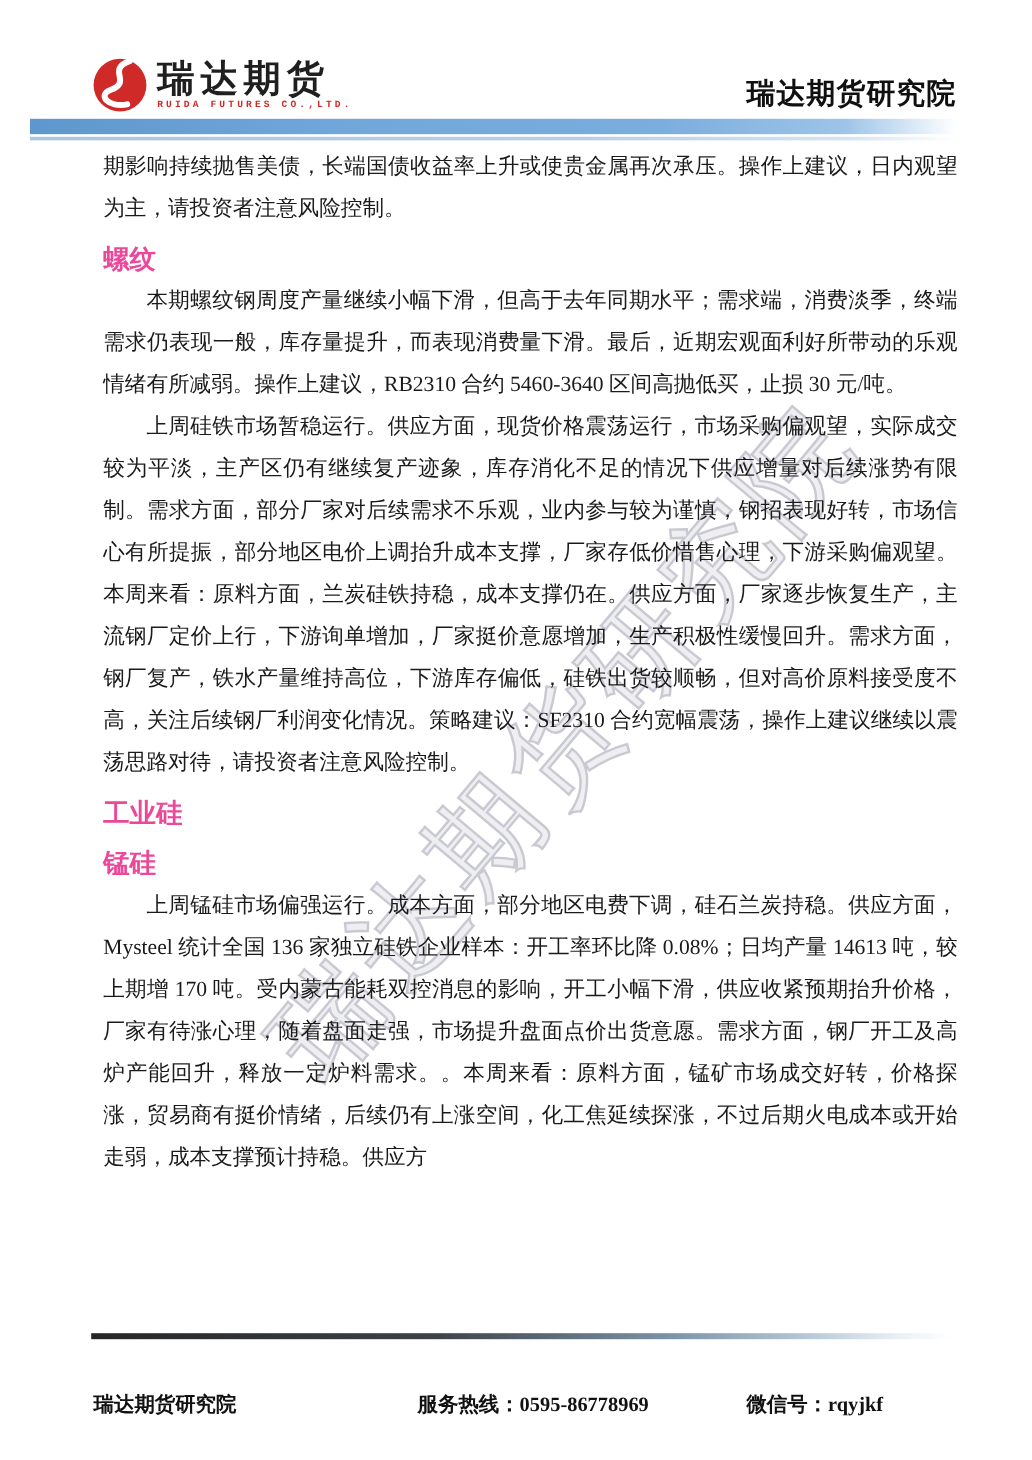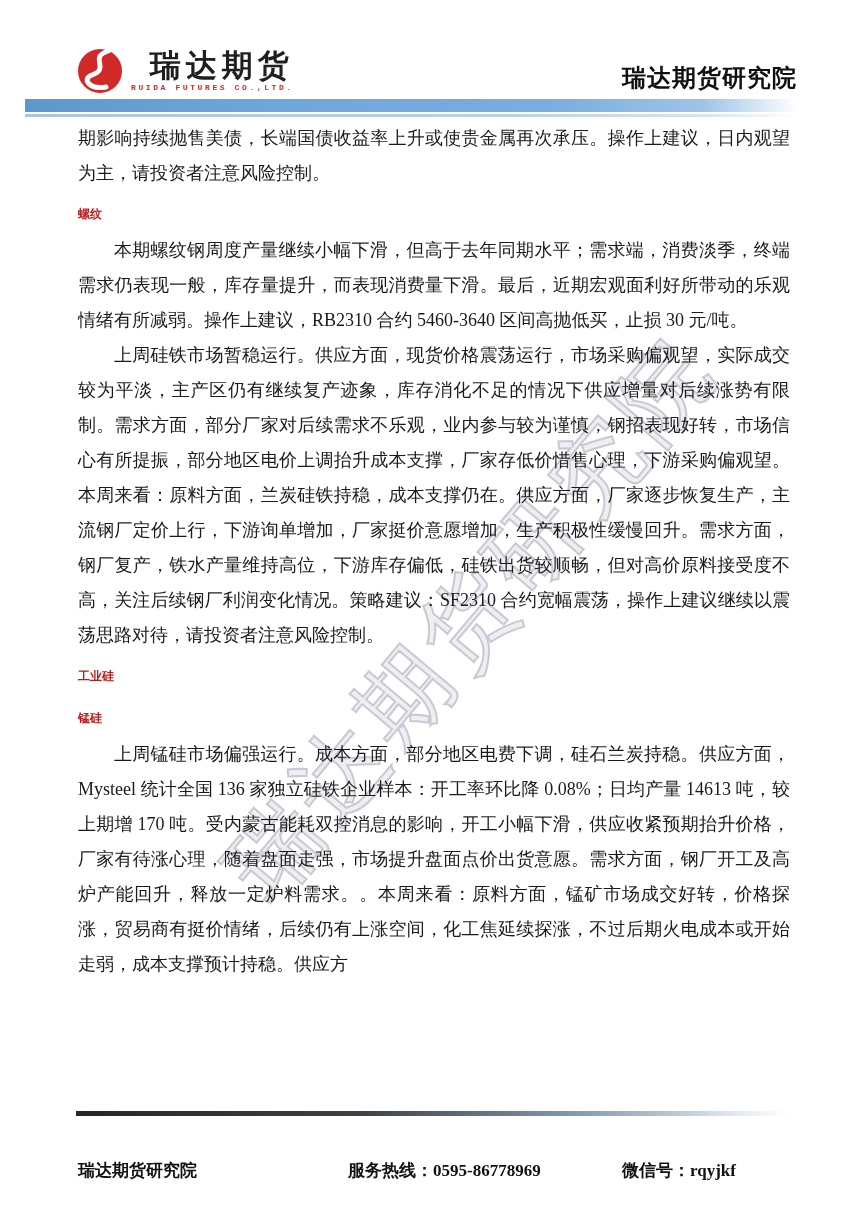--- a/index.html
+++ b/index.html
@@ -3,21 +3,21 @@
 <meta charset="utf-8">
 <style>
   html,body{margin:0;padding:0;background:#ffffff;}
   .page{
     position:relative;width:860px;height:1217px;background:#ffffff;
     overflow:hidden;font-family:"Liberation Serif", serif;color:#1a1a1a;
   }
   
   .header{
     position:absolute;top:42px;left:75px;right:63px;height:54px;
-    display:flex;justify-content:space-between;align-items:flex-end;z-index:2;text-align:right;
+    display:flex;justify-content:space-between;align-items:flex-end;z-index:2;
   }
   .logo{display:flex;align-items:center;}
   .logo-mark{width:50px;height:50px;flex:0 0 auto;margin-right:6px;}
   .logo-text{display:flex;flex-direction:column;line-height:1;}
   .brand-cn{
     font-family:"Liberation Sans", sans-serif;font-weight:700;
     font-size:31px;color:#1f1f1f;letter-spacing:5px;
   }
   .brand-en{
     font-family:Liberation Mono, monospace;font-size:8px;color:#cf2a28;
@@ -43,28 +43,28 @@
     position:absolute;left:118px;top:556px;width:706px;z-index:0;
     transform:rotate(-50deg);transform-origin:center center;
     font-size:92px;letter-spacing:8px;white-space:nowrap;text-align:center;
     color:rgba(196,196,206,0.28);
     -webkit-text-stroke:2px #c9c9d3;
     font-family:"Liberation Serif", serif;
     pointer-events:none;
   }
   
   .content{
-    position:absolute;top:121px;left:78px;width:712px;z-index:1;
+    position:absolute;top:121px;left:86px;width:712px;z-index:1;
     font-size:18px;line-height:35px;text-align:justify;
   }
   .para{margin:0;text-indent:2em;}
   .para.no-indent{text-indent:0;}
   .sec-h{
-    margin:7px 0 0 0;font-size:12px;line-height:35px;font-weight:700;
-    font-family:Liberation Mono, monospace;color:#b91c1c;
+    margin:7px 0 0 0;font-size:22px;line-height:35px;font-weight:700;
+    font-family:Liberation Serif, serif;color:#ec4899;
   }
   
   .foot-rule{
     position:absolute;top:1111px;left:76px;width:716px;height:5px;z-index:2;
     background:linear-gradient(90deg,#262626 0%,#3d4248 40%,#7d95a9 68%,#b9cad9 84%,#e9f0f6 94%,rgba(255,255,255,0) 100%);
   }
   .footer{
     position:absolute;top:1124px;left:78px;width:714px;z-index:2;
     display:flex;align-items:baseline;
     font-size:17px;font-weight:700;color:#111111;line-height:30px;

